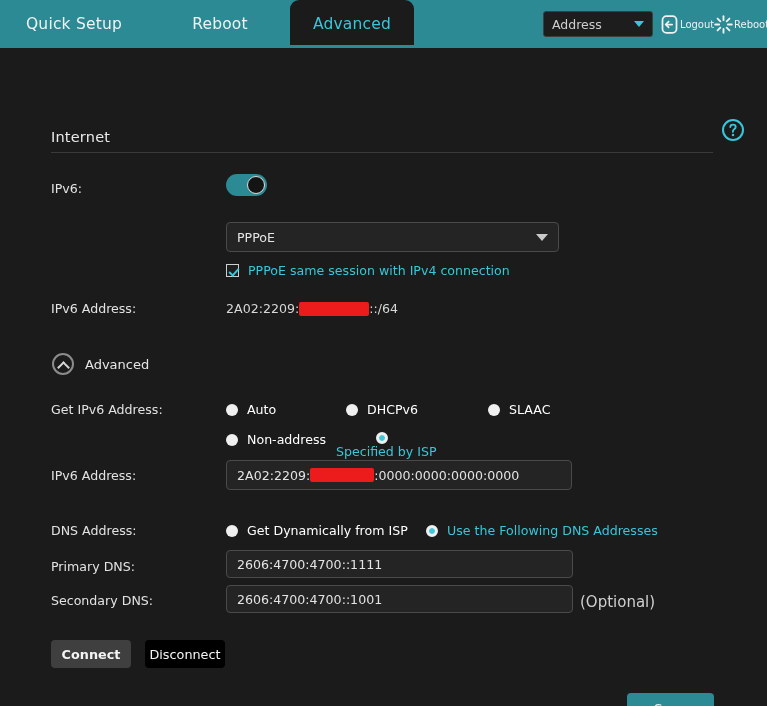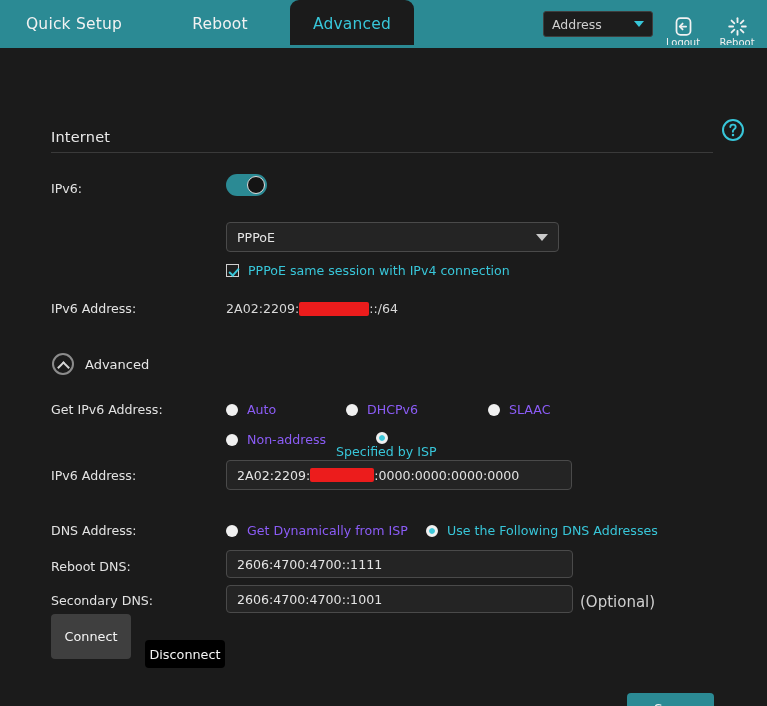--- a/index.html
+++ b/index.html
@@ -88,23 +88,23 @@
     width: 0; height: 0;
     border-left: 5px solid transparent;
     border-right: 5px solid transparent;
     border-top: 6px solid #38c6d9;
   }
 
   .icon-btn {
     width: 48px;
     height: 48px;
     display: flex;
-    flex-direction: column;
-    align-items: center;
-    justify-content: flex-end;
+    flex-direction: row;
+    align-items: center;
+    justify-content: flex-start;
     cursor: pointer;
     margin-left: 6px;
   }
   .icon-btn:last-child { margin-right: 6px; }
   .icon-btn .ic-label {
     font-size: 10px;
     color: #f0f0f0;
     margin-top: 1px;
     line-height: 1;
   }
@@ -301,21 +301,21 @@
     box-sizing: border-box;
     flex: none;
   }
   .radio-item.selected .radio-dot {
     background: #f0f0f0;
     border: 3px solid #f0f0f0;
     box-shadow: inset 0 0 0 3px #3ec8da;
   }
   .radio-label {
     font-size: 12.6px;
-    color: #8b5cf6;
+    color: #ffffff;
   }
   .radio-item.selected .radio-label {
     color: #38c6d9;
   }
 
   
   .text-input {
     position: absolute;
     background: #242424;
     border: 1px solid #4a4a4a;
@@ -346,24 +346,25 @@
     justify-content: center;
     border-radius: 4px;
     font-size: 12.8px;
     color: #f4f4f4;
     cursor: pointer;
     box-sizing: border-box;
     user-select: none;
   }
   .btn-connect {
     left: 51px;
-    top: 566px;
+    top: 592px;
     width: 80px;
-    height: 45px;
+    height: 28px;
     background: #3f3f3f;
+    font-weight: bold;
   }
   .btn-disconnect {
     left: 145px;
     top: 592px;
     width: 80px;
     height: 28px;
     background: #000000;
   }
   .btn-save {
     left: 627px;
@@ -503,21 +504,21 @@
   <div class="row-label" style="left:51px; top:475px;">DNS Address:</div>
   <div class="radio-item" style="left:226px; top:475px;">
     <span class="radio-dot"></span>
     <span class="radio-label">Get Dynamically from ISP</span>
   </div>
   <div class="radio-item selected" style="left:426px; top:475px;">
     <span class="radio-dot"></span>
     <span class="radio-label">Use the Following DNS Addresses</span>
   </div>
 
-  <div class="row-label" style="left:51px; top:511px;">Reboot DNS:</div>
+  <div class="row-label" style="left:51px; top:511px;">Primary DNS:</div>
   <div class="text-input" style="left:226px; top:502px; width:347px; height:28px;">
     <span>2606:4700:4700::1111</span>
   </div>
 
   <div class="row-label" style="left:51px; top:545px;">Secondary DNS:</div>
   <div class="text-input" style="left:226px; top:537px; width:347px; height:28px;">
     <span>2606:4700:4700::1001</span>
   </div>
   <div class="optional-note">(Optional)</div>
 

